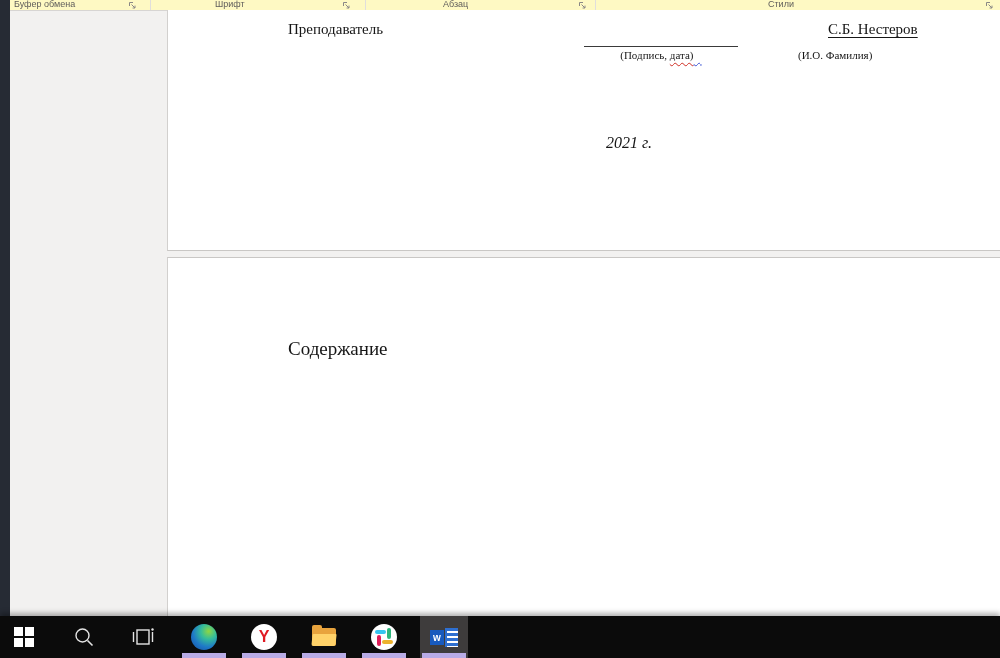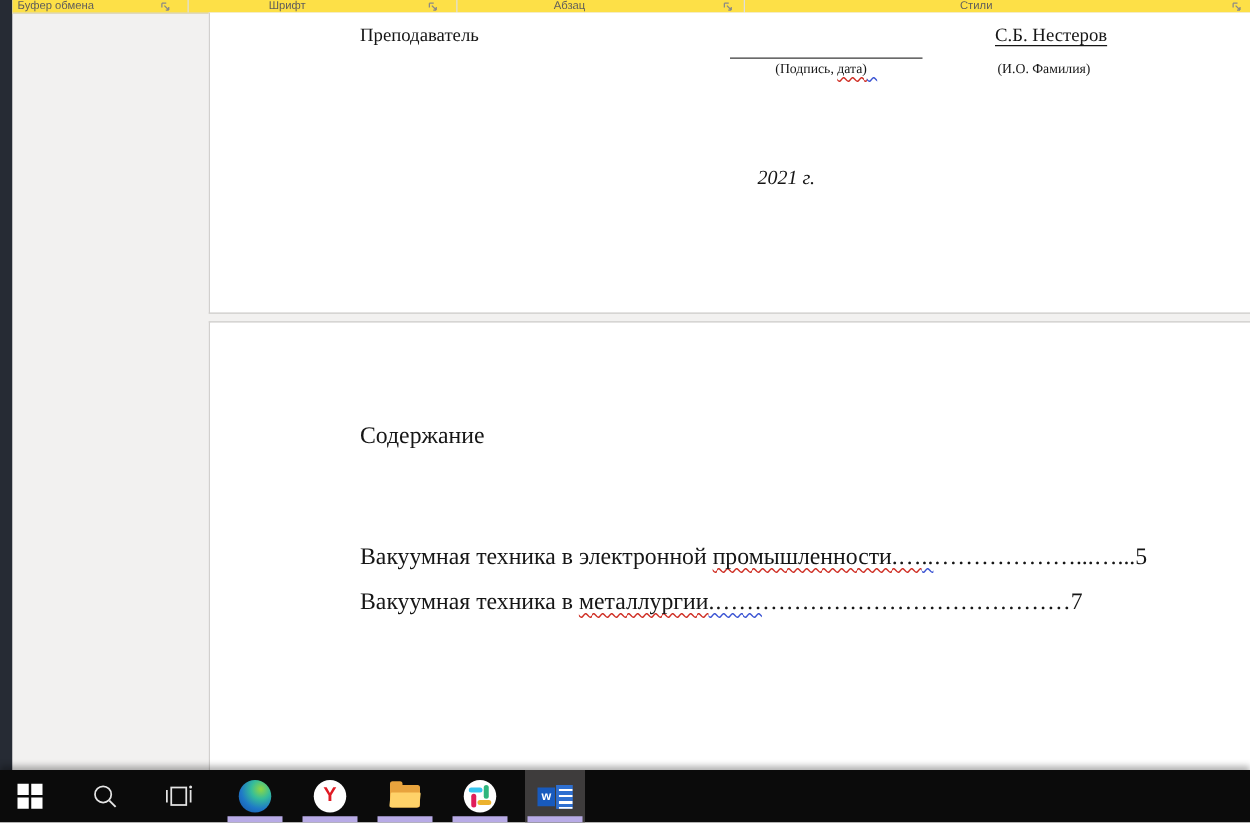--- a/index.html
+++ b/index.html
@@ -6,41 +6,41 @@
   body{width:1000px;height:658px;position:relative;overflow:hidden;
        font-family:"Liberation Sans",sans-serif;background:#f2f1f0;}
 
   
   .win-edge{position:absolute;left:0;top:0;width:10px;height:616px;background:#262b34;}
 
   
   .app{position:absolute;left:10px;top:0;width:990px;height:616px;background:#f2f1f0;}
 
   
-  .ribbon{position:absolute;left:0;top:0;width:990px;height:10px;background:#fde047;
+  .ribbon{position:absolute;left:0;top:0;width:990px;height:10px;background:#fef9c3;
           border-bottom:1px solid #d7d5d3;}
   .rgroup-label{position:absolute;top:-1px;font-size:9px;color:#5f5d5b;white-space:nowrap;}
   .launcher{position:absolute;top:1px;width:9px;height:9px;}
   .launcher svg{display:block;}
   .rsep{position:absolute;top:0;width:1px;height:10px;background:#e0dedc;}
 
   
   .page{position:absolute;background:#ffffff;}
   .page1{left:157px;top:10px;width:843px;height:240px;
          border-left:1px solid #d2d0ce;border-bottom:1px solid #c9c7c5;}
   .page2{left:157px;top:257px;width:843px;height:359px;
          border-left:1px solid #d2d0ce;border-top:1px solid #c9c7c5;}
   .doc-serif{font-family:"Liberation Serif","DejaVu Serif",serif;color:#161616;}
 
   .teacher{position:absolute;left:120px;top:11px;font-size:15px;}
   .sig-line{position:absolute;left:416px;top:12px;width:154px;height:24px;
             border-bottom:1px solid #3a3a3a;}
   .sig-caption{position:absolute;left:416px;top:39px;width:154px;text-align:center;
                font-size:11px;}
-  .name{position:absolute;left:628px;top:11px;font-size:15px;text-decoration:underline;
+  .name{position:absolute;left:660px;top:11px;font-size:15px;text-decoration:underline;
         text-underline-offset:3px;}
   .name-caption{position:absolute;left:630px;top:39px;font-size:11px;text-align:right;}
   .year{position:absolute;left:438px;top:124px;font-size:16px;font-style:italic;}
 
   .toc-heading{position:absolute;left:120px;top:80px;font-size:19px;}
   .toc-line{position:absolute;left:120px;white-space:nowrap;font-size:19px;}
   .l1{top:116px;} .l2{top:141px;} .l3{top:177px;} .l4{top:213px;} .l5{top:249px;}
 
   .wavy-red{text-decoration:underline wavy #cf2e24;text-decoration-thickness:1px;
             text-underline-offset:3px;text-decoration-skip-ink:none;}
@@ -137,27 +137,21 @@
     <span class="name">С.Б. Нестеров</span>
     <span class="name-caption">(И.О. Фамилия)</span>
     <span class="year">2021 г.</span>
   </div>
 
   <div class="page page2 doc-serif">
     <span class="toc-heading">Содержание</span>
 
 
 
-    <div class="toc-line l3">
-      <span>Вакуумная техника в электронной </span><span class="wavy-red">промышленности.…</span><span class="wavy-blue">..</span><span>………………</span><span>...…...5</span>
-    </div>
-
-    <div class="toc-line l4">
-      <span>Вакуумная техника в </span><span class="wavy-red">металлургии</span><span class="wavy-blue">.……</span><span>………………………………</span><span>…7</span>
-    </div>
+
 
   </div>
 
 </div>
 
 <div class="taskbar">
   <div class="tb-btn">
     <span class="win-logo">
         <span></span>
         <span></span>

